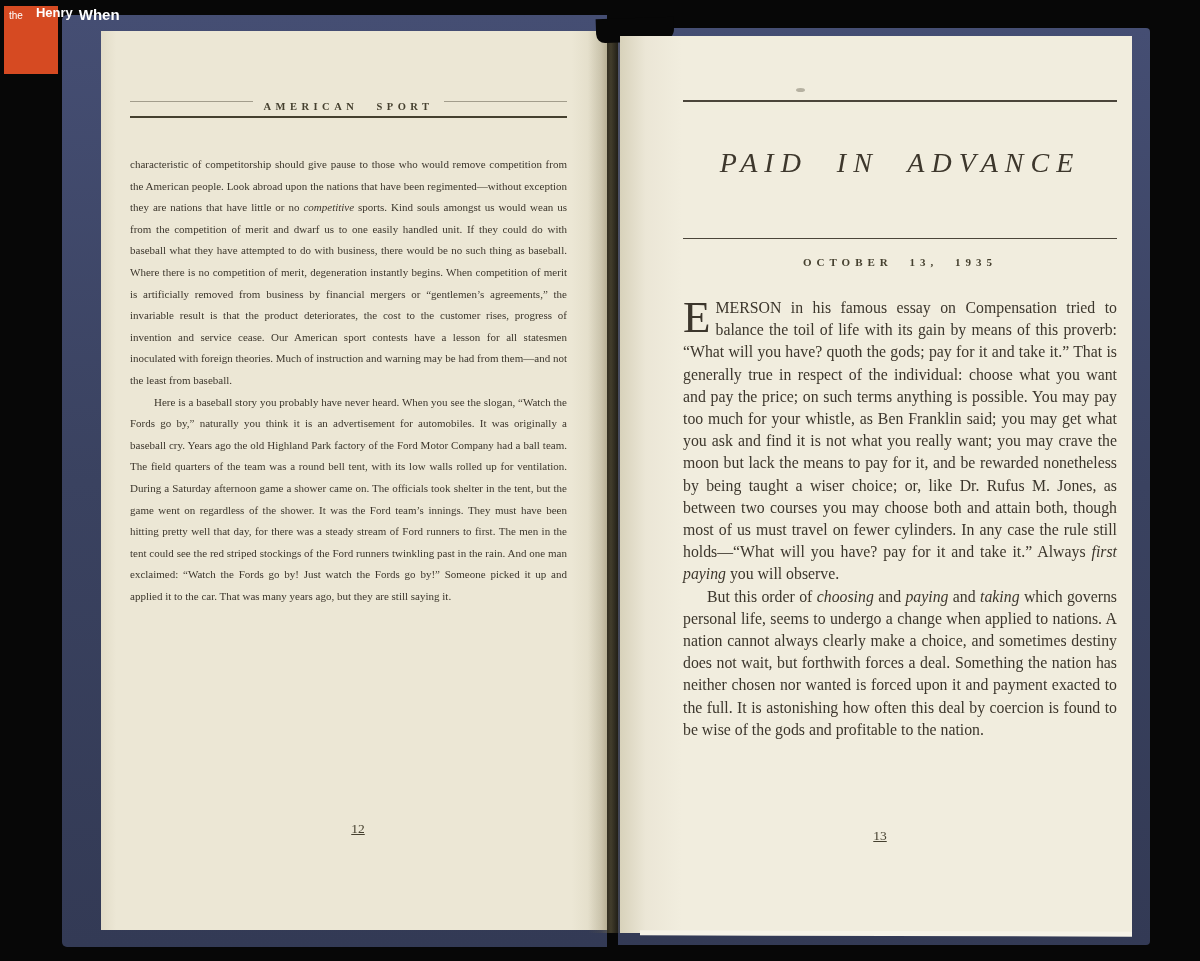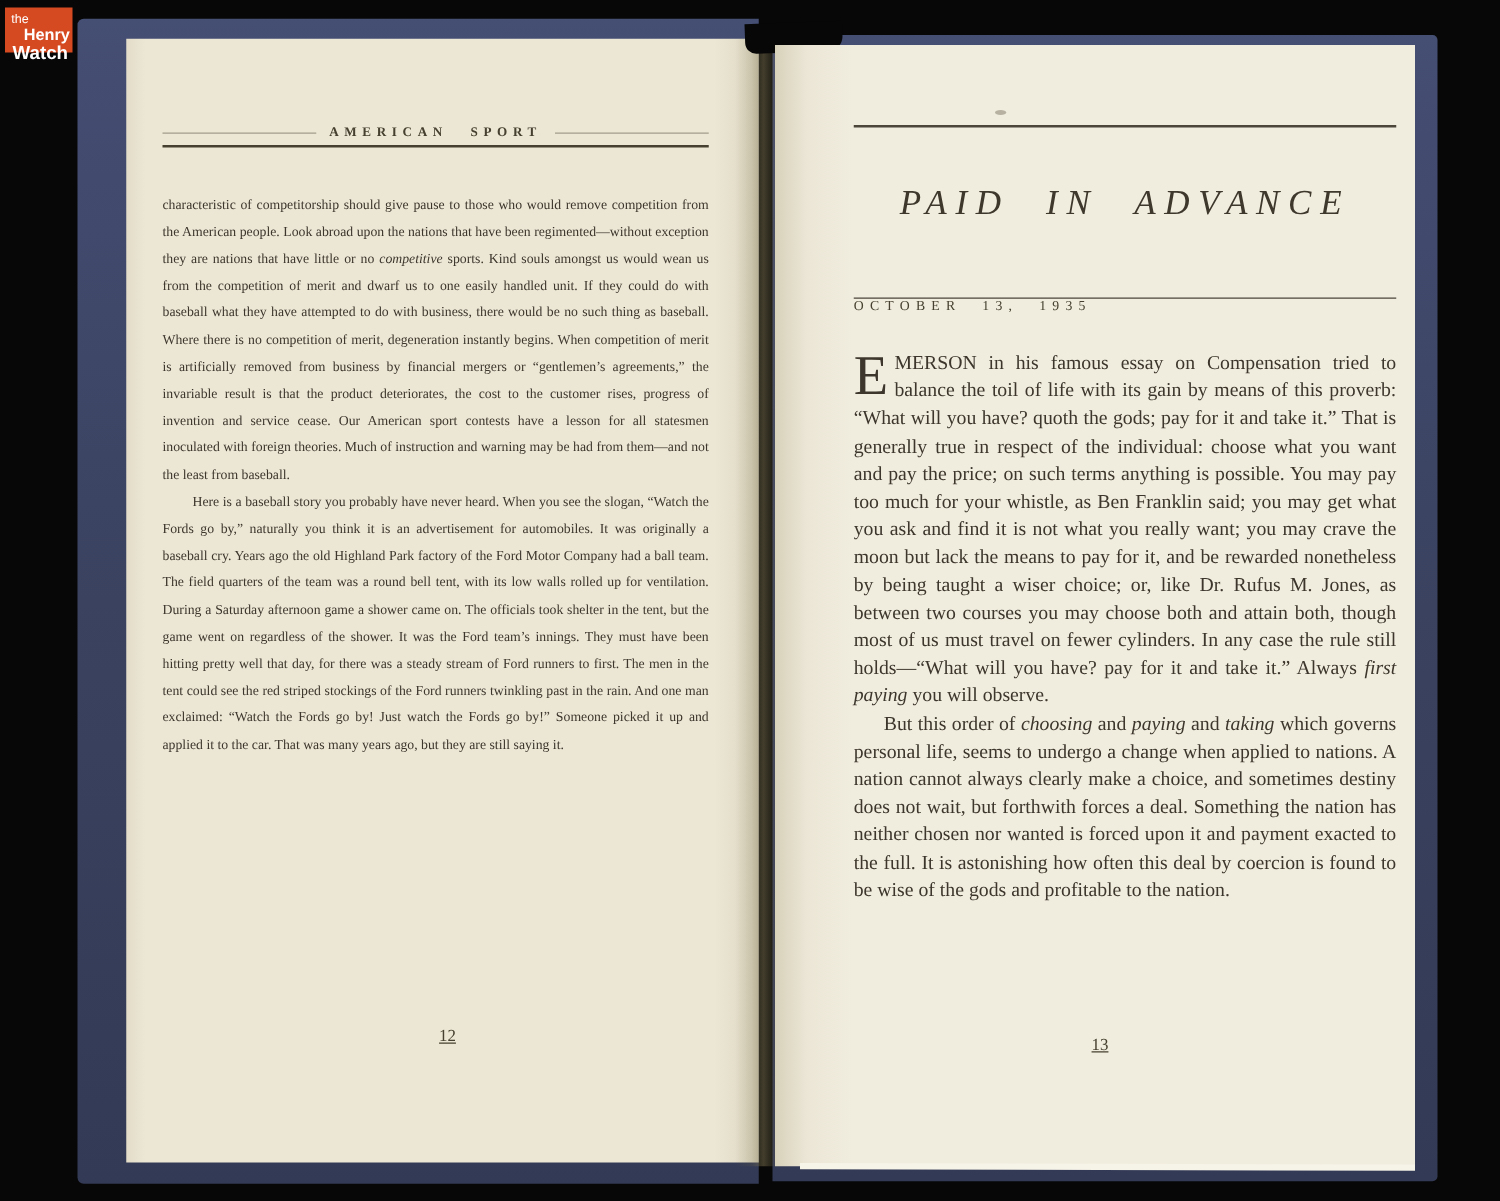--- a/index.html
+++ b/index.html
@@ -1,21 +1,21 @@
 <!DOCTYPE html>
 <html lang="en"><head>
 <meta charset="utf-8">
 <style>
   html,body{margin:0;padding:0;background:#070707;}
   .scene{position:relative;width:1200px;height:961px;background:#070707;overflow:hidden;
          font-family:"Liberation Serif",serif;}
 
   
-  .logo{position:absolute;left:4px;top:6px;width:54px;height:36px;background:#d64a22;
-        color:#fff;font-family:"Liberation Sans",sans-serif;display:flex;flex-direction:column;
+  .logo{position:absolute;left:4px;top:6px;width:54px;height:68px;background:#d64a22;
+        color:#fff;font-family:"Liberation Sans",sans-serif;display:flex;flex-direction:row;
         line-height:1.02;}
   .logo-the{font-size:10px;margin:5px 0 0 5px;}
   .logo-henry{font-size:13px;font-weight:bold;margin:0 0 0 13px;text-align:center;}
   .logo-ford{font-size:15px;font-weight:bold;margin:1px 0 0 6px;}
 
   
   .cover{position:absolute;background:linear-gradient(180deg,#454e73 0%,#3a4260 50%,#333a55 100%);}
   .cover-left{left:62px;top:15px;width:545px;height:932px;border-radius:5px 0 0 5px;}
   .cover-right{left:618px;top:28px;width:532px;height:917px;border-radius:0 4px 4px 0;}
 
@@ -28,21 +28,21 @@
   .gutter{position:absolute;left:588px;top:31px;width:44px;height:902px;pointer-events:none;
           background:linear-gradient(90deg,rgba(0,0,0,0) 0%,rgba(110,100,65,0.18) 30%,
           rgba(125,115,80,0.50) 52%,rgba(110,100,65,0.14) 74%,rgba(0,0,0,0) 100%);}
   .gutter-notch{position:absolute;left:596px;top:18px;width:78px;height:24px;background:#070707;
                 border-radius:0 0 12px 9px;transform:rotate(-2deg);}
   .page-sliver{position:absolute;left:640px;top:931px;width:492px;height:5px;background:#f6f3e8;
                transform:rotate(0.15deg);}
 
   
   .lp-content{position:absolute;left:29px;top:70px;width:437px;color:#3c362c;}
-  .running-head-row{display:flex;align-items:center;font-family:"Liberation Serif",serif;}
+  .running-head-row{display:flex;align-items:flex-start;font-family:"Liberation Serif",serif;}
   .running-head-text{font-size:10.5px;font-weight:bold;letter-spacing:4.5px;word-spacing:11px;
                      color:#45402f;padding:0 10px;white-space:nowrap;}
   .head-rule-side{flex:1;height:1px;background:rgba(73,66,50,0.45);margin-bottom:1px;}
   .head-rule{height:2px;background:#45402f;margin-top:4px;}
 
   .body-text{margin-top:36px;font-size:11px;line-height:21.6px;text-align:justify;
              hyphens:auto;-webkit-hyphens:auto;}
   .body-text p{margin:0;}
   .body-text p.indent{text-indent:24px;}
   .page-number{position:absolute;left:4px;width:100%;text-align:center;font-size:13.5px;
@@ -52,21 +52,21 @@
 
   
   .rp-content{position:absolute;left:63px;top:64px;width:434px;color:#3c362c;}
   .chapter-rule{height:1.5px;background:#4b453a;}
   .artifact-mark{position:absolute;left:113px;top:-12px;width:9px;height:4px;border-radius:50%;
                  background:rgba(73,66,50,0.35);}
   .chapter-title{margin-top:46px;text-align:center;font-style:italic;font-size:28px;
                  letter-spacing:7px;word-spacing:15px;color:#3d372c;line-height:30px;
                  white-space:nowrap;}
   .rule-mid{margin-top:60px;}
-  .dateline{text-align:left;font-size:11px;font-weight:normal;
+  .dateline{margin-top:17px;text-align:center;font-size:11px;font-weight:bold;
             letter-spacing:5px;word-spacing:9px;color:#45402f;}
   .rp-body{margin-top:29px;font-size:15.8px;line-height:22.2px;}
   .dropcap{float:left;font-size:45px;line-height:37px;height:40px;padding:2px 5px 0 0;
            color:#3c362c;}
 </style>
 </head>
 <body>
 
 <div class="scene">
 
@@ -105,16 +105,16 @@
         </div>
     </div>
     <div class="page-number pn-right">13</div>
   </div>
 
   <div class="page-sliver"></div>
 
   <div class="logo">
     <span class="logo-the">the</span>
     <span class="logo-henry">Henry</span>
-    <span class="logo-ford">Watch</span>
+    <span class="logo-ford">When</span>
   </div>
 
 </div>
 
 </body></html>

